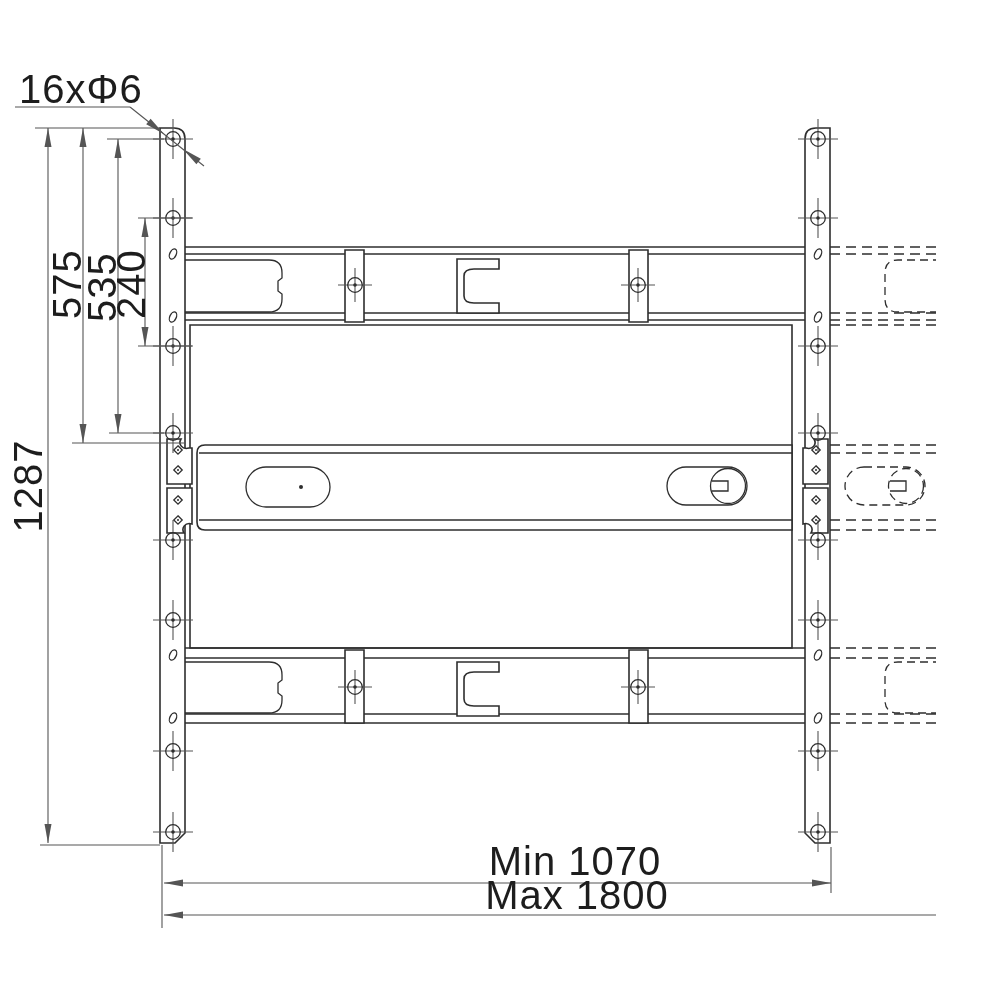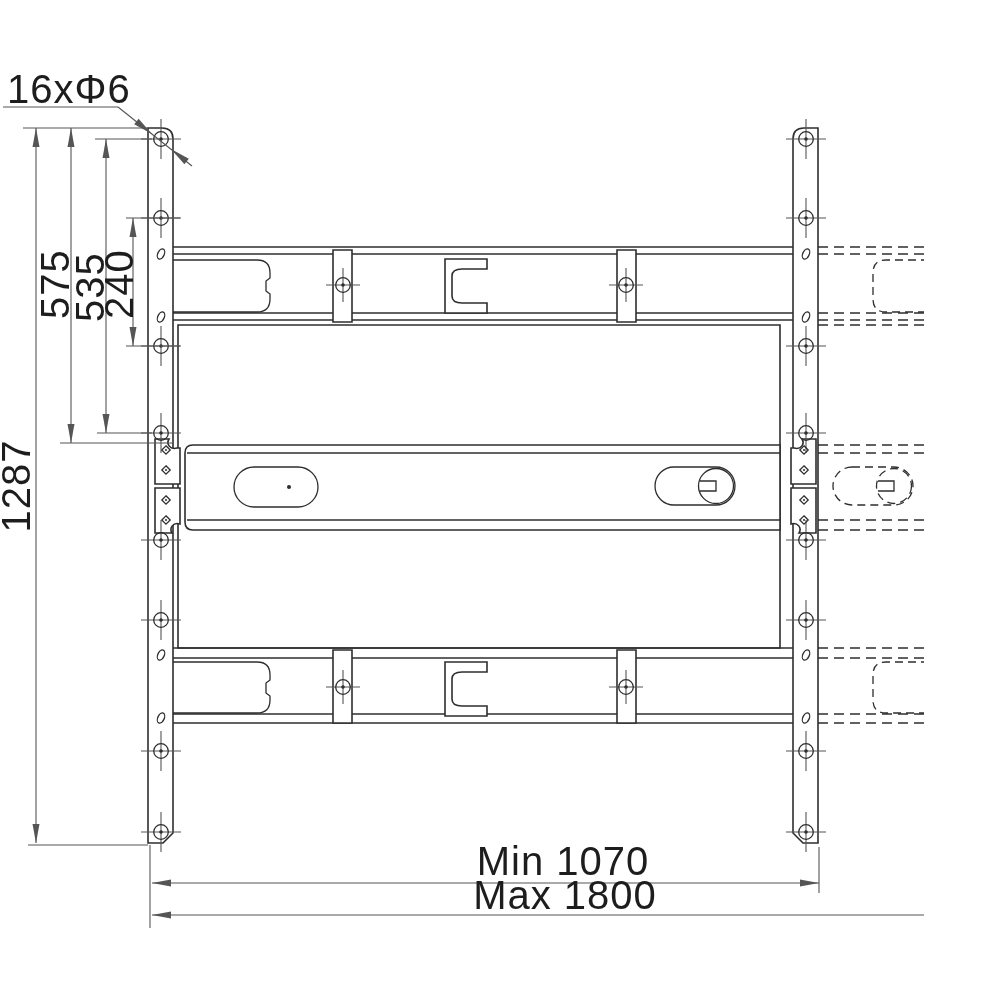--- a/index.html
+++ b/index.html
@@ -1,16 +1,16 @@
 <!DOCTYPE html>
 <html><head>
 <meta charset="utf-8">
 <style>
   html,body{margin:0;padding:0;background:#fff;}
-  .page{width:924px;height:1000px;background:var(--bg,#fff);position:relative;overflow:hidden;}
+  .page{width:924px;height:1000px;background:var(--bg,#fff);position:relative;overflow:hidden;padding-left:12px;}
   svg{display:block;}
   .ln  {stroke:var(--outline,#2e2e2e);stroke-width:1.6;fill:none;}
   .lnf {stroke:var(--outline,#2e2e2e);stroke-width:1.6;fill:#ffffff;}
   .lnw {stroke:var(--outline,#2e2e2e);stroke-width:1.3;fill:none;}
   .dash  {stroke-dasharray:10 6;}
   .dash2 {stroke-dasharray:8 5;}
   .thin{stroke:var(--dim,#555);stroke-width:1.1;fill:none;}
   .arr {fill:var(--dim,#555);stroke:none;}
   .dot {fill:var(--outline,#2e2e2e);stroke:none;}
   .dimtext{font-family:"Liberation Sans","DejaVu Sans",sans-serif;font-size:40px;letter-spacing:1px;fill:var(--label,#1d1d1d);}

